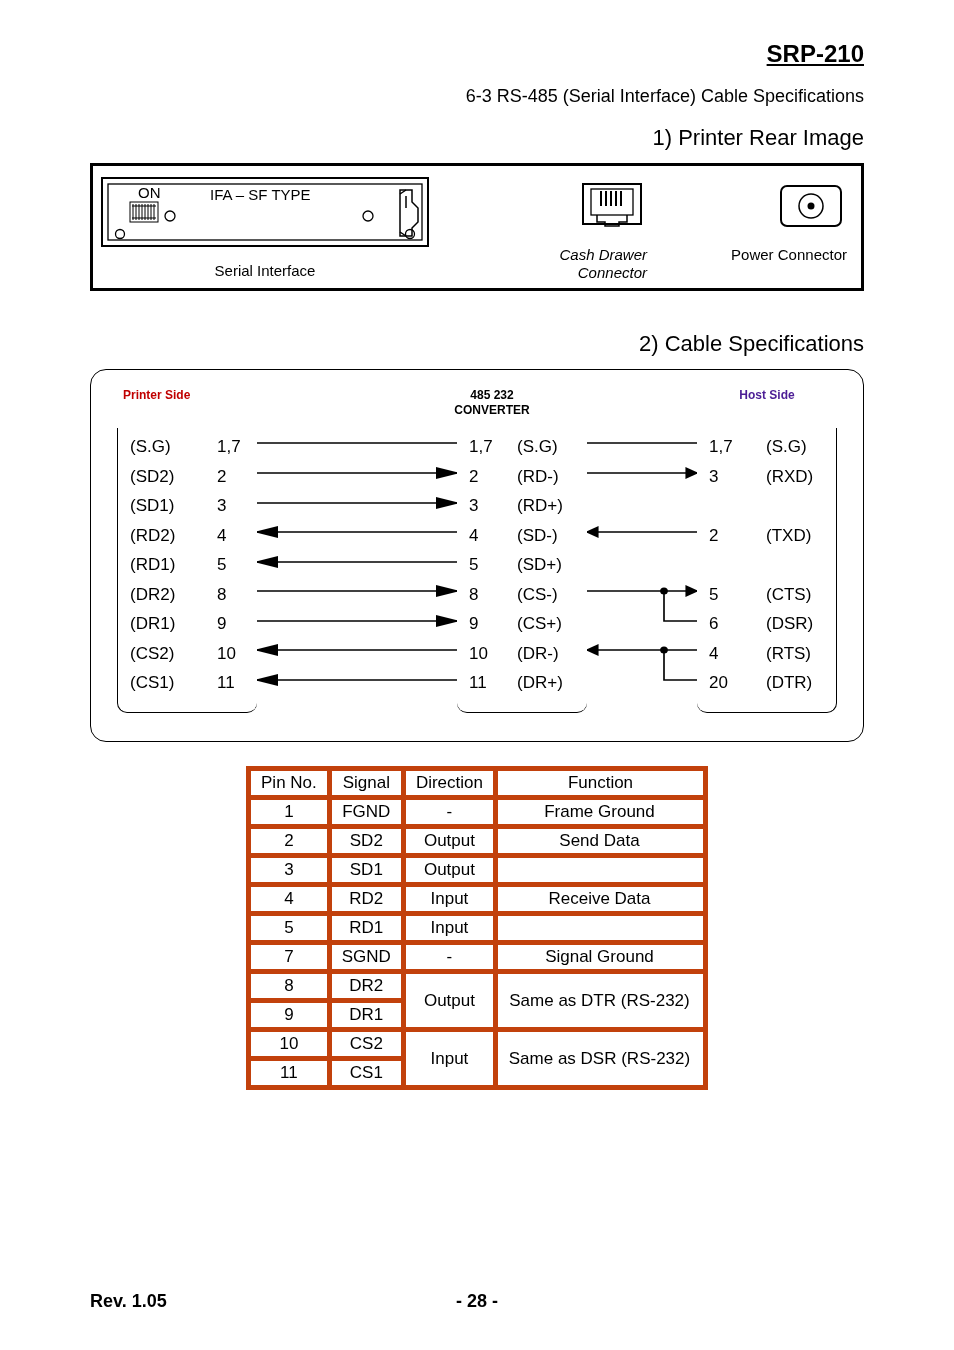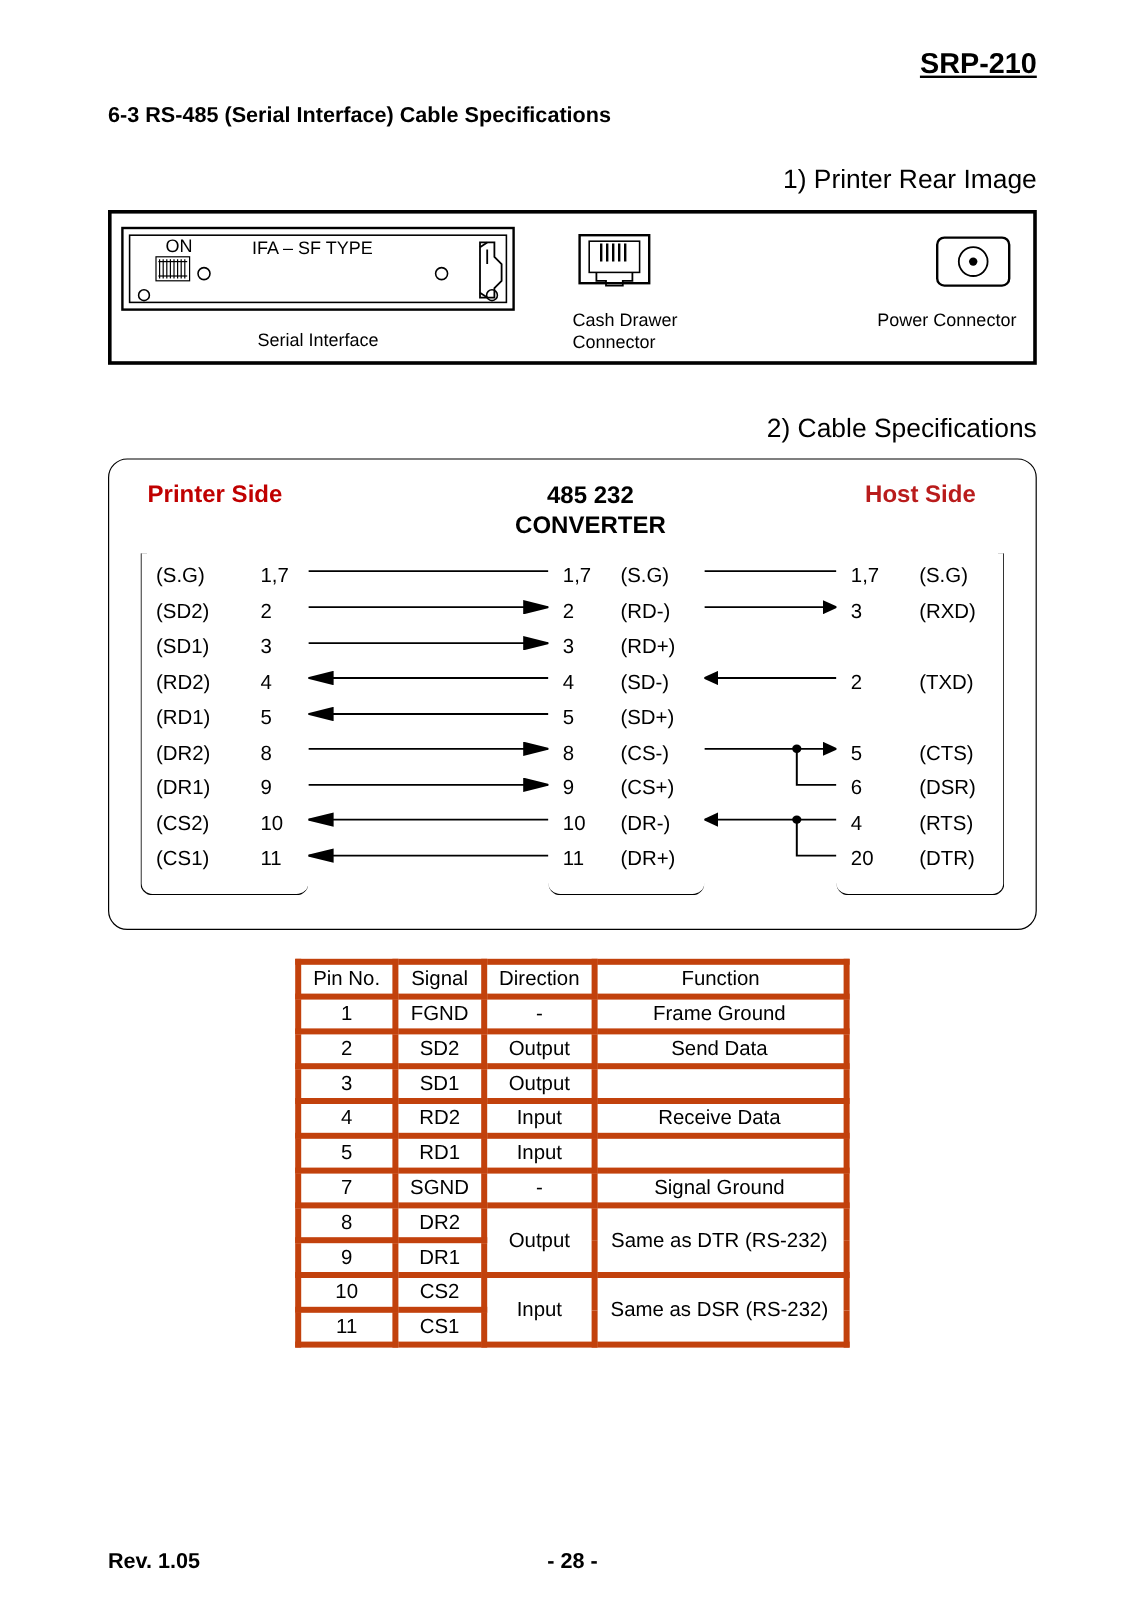--- a/index.html
+++ b/index.html
@@ -13,62 +13,63 @@
     padding: 40px 90px 0 90px;
   }
   .doc-title {
     text-align: right;
     font-weight: bold;
     font-size: 24px;
     text-decoration: underline;
     margin-bottom: 18px;
   }
   .section-heading {
-    font-weight: bold;
+    font-weight: normal;
     font-size: 18px;
-    margin-bottom: 30px;
+    margin-bottom: 18px;
+    text-align: right;
   }
   .sub-heading {
     font-size: 22px;
     margin-bottom: 12px;
     text-align: right;
   }
   .rear-panel {
     border: 3px solid #000;
     width: 100%;
     padding: 10px 14px 6px 2px;
     margin-bottom: 40px;
   }
   .rear-row {
     display: flex;
     align-items: flex-start;
     gap: 30px;
   }
   .serial-block { flex: 0 0 340px; text-align: center; }
-  .drawer-block { flex: 0 0 170px; text-align: left; margin-left: auto; }
+  .drawer-block { flex: 0 0 170px; text-align: right; margin-left: auto; font-style: italic; }
   .power-block { flex: 0 0 170px; text-align: right; }
   .rear-label { font-size: 15px; margin-top: 10px; line-height: 1.2; }
 
   .cable-box {
     border: 1px solid #000;
     border-radius: 16px;
     padding: 18px 26px 18px 26px;
     margin: 0 auto 24px auto;
     width: 100%;
     position: relative;
   }
-  .col-title { font-weight: bold; font-size: 20px; text-align: center; }
+  .col-title { font-weight: bold; font-size: 12px; text-align: center; }
   .col-header-row {
     display: flex;
     justify-content: space-between;
     margin-bottom: 10px;
   }
   .printer-title { color: #c00000; width: 170px; text-align: left; padding-left: 6px;}
   .converter-title { width: 160px; line-height: 1.25; }
-  .host-title { color: #b91c1c; width: 140px; text-align: center; }
+  .host-title { color: #4c1d95; width: 140px; text-align: center; }
 
   .wiring-area {
     display: flex;
     gap: 0;
     align-items: flex-start;
   }
   .pin-col {
     border: 1.5px solid #000;
     border-top: none;
     border-radius: 0 0 10px 10px;

